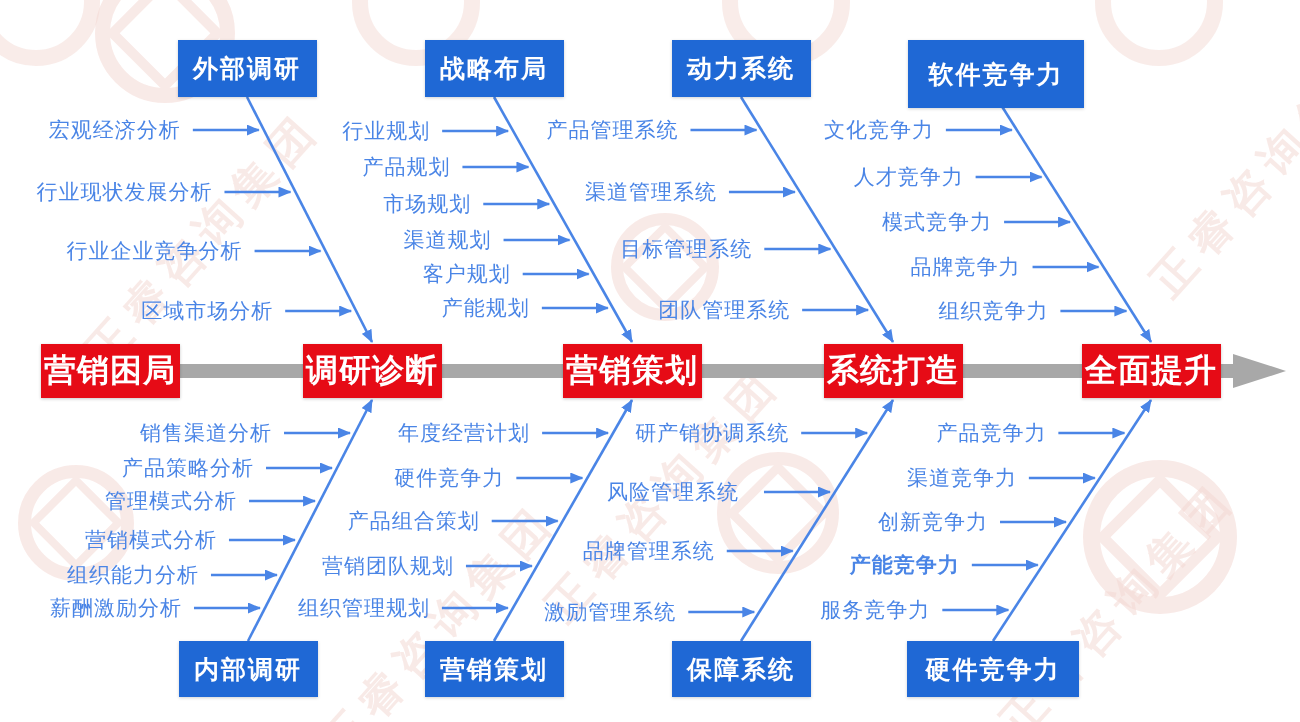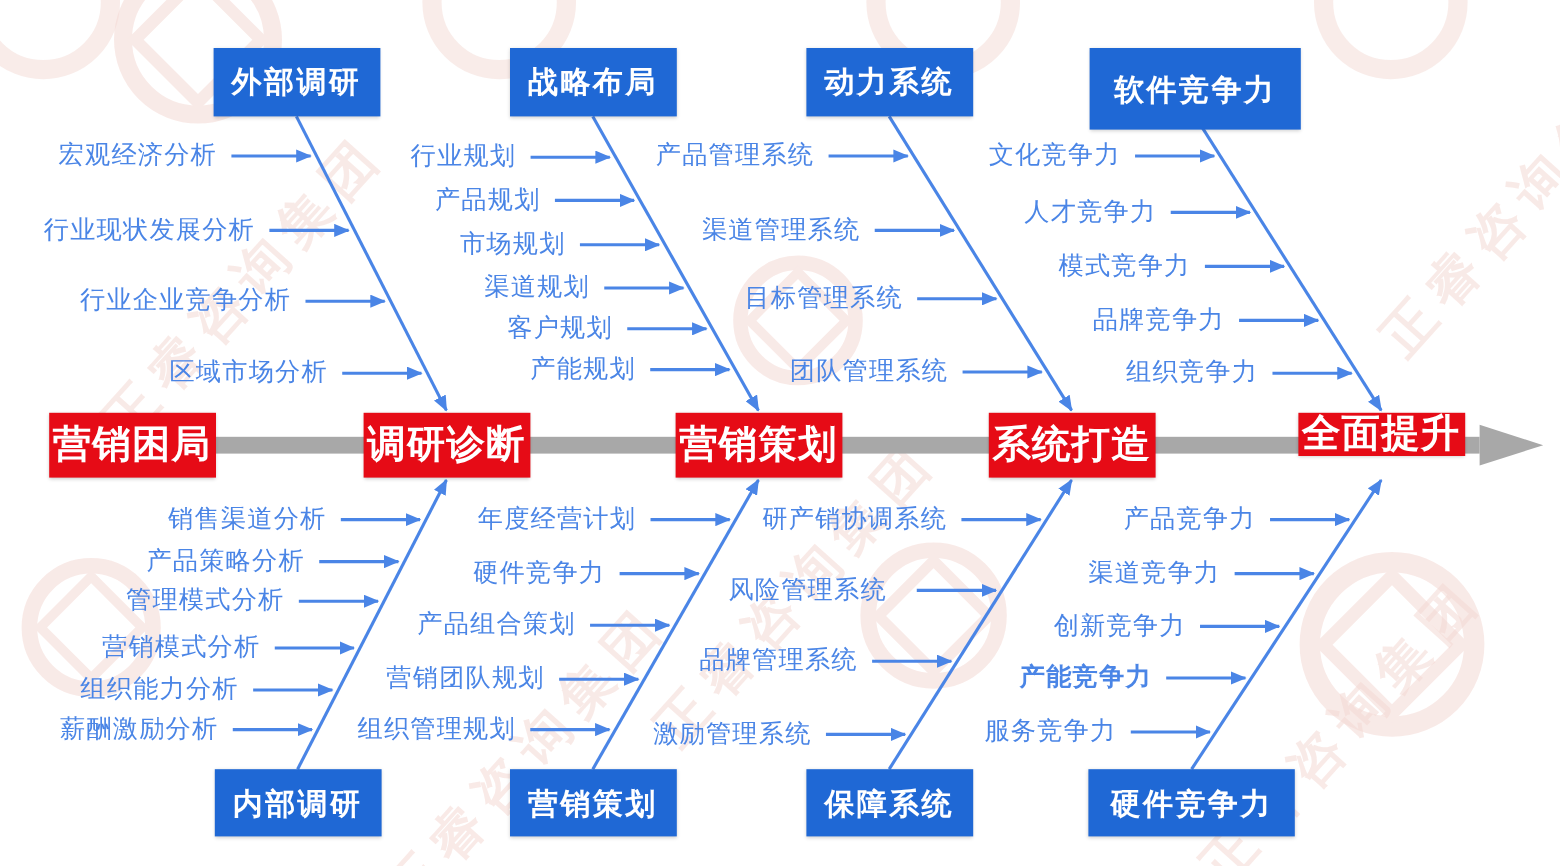--- a/index.html
+++ b/index.html
@@ -169,15 +169,15 @@
       <div class="hbox" style="left: 907px; top: 641px; width: 172px; height: 56px; background: rgb(31, 104, 213);">硬件竞争力</div>
       <div class="item" style="right: 253.635px; top: 419px; color: rgb(74, 133, 230);">产品竞争力</div>
       <div class="item" style="right: 283.137px; top: 464px; color: rgb(74, 133, 230);">渠道竞争力</div>
       <div class="item" style="right: 311.983px; top: 508px; color: rgb(74, 133, 230);">创新竞争力</div>
       <div class="item" style="right: 340.174px; top: 551px; color: rgb(74, 133, 230); font-weight: bold;">产能竞争力</div>
       <div class="item" style="right: 369.676px; top: 596px; color: rgb(74, 133, 230);">服务竞争力</div>
       <div class="nodebox" style="left: 40.5px; top: 344px; width: 139px; height: 54px; background: rgb(230, 11, 22);">营销困局</div>
       <div class="nodebox" style="left: 302.5px; top: 344px; width: 139px; height: 54px; background: rgb(230, 11, 22);">调研诊断</div>
       <div class="nodebox" style="left: 562.5px; top: 344px; width: 139px; height: 54px; background: rgb(230, 11, 22);">营销策划</div>
       <div class="nodebox" style="left: 823.5px; top: 344px; width: 139px; height: 54px; background: rgb(230, 11, 22);">系统打造</div>
-      <div class="nodebox" style="left: 1081.5px; top: 344px; width: 139px; height: 36px; background: rgb(230, 11, 22);">全面提升</div>
+      <div class="nodebox" style="left: 1081.5px; top: 344px; width: 139px; height: 54px; background: rgb(230, 11, 22);">全面提升</div>
     </div>
 </div>
 
 </body></html>

